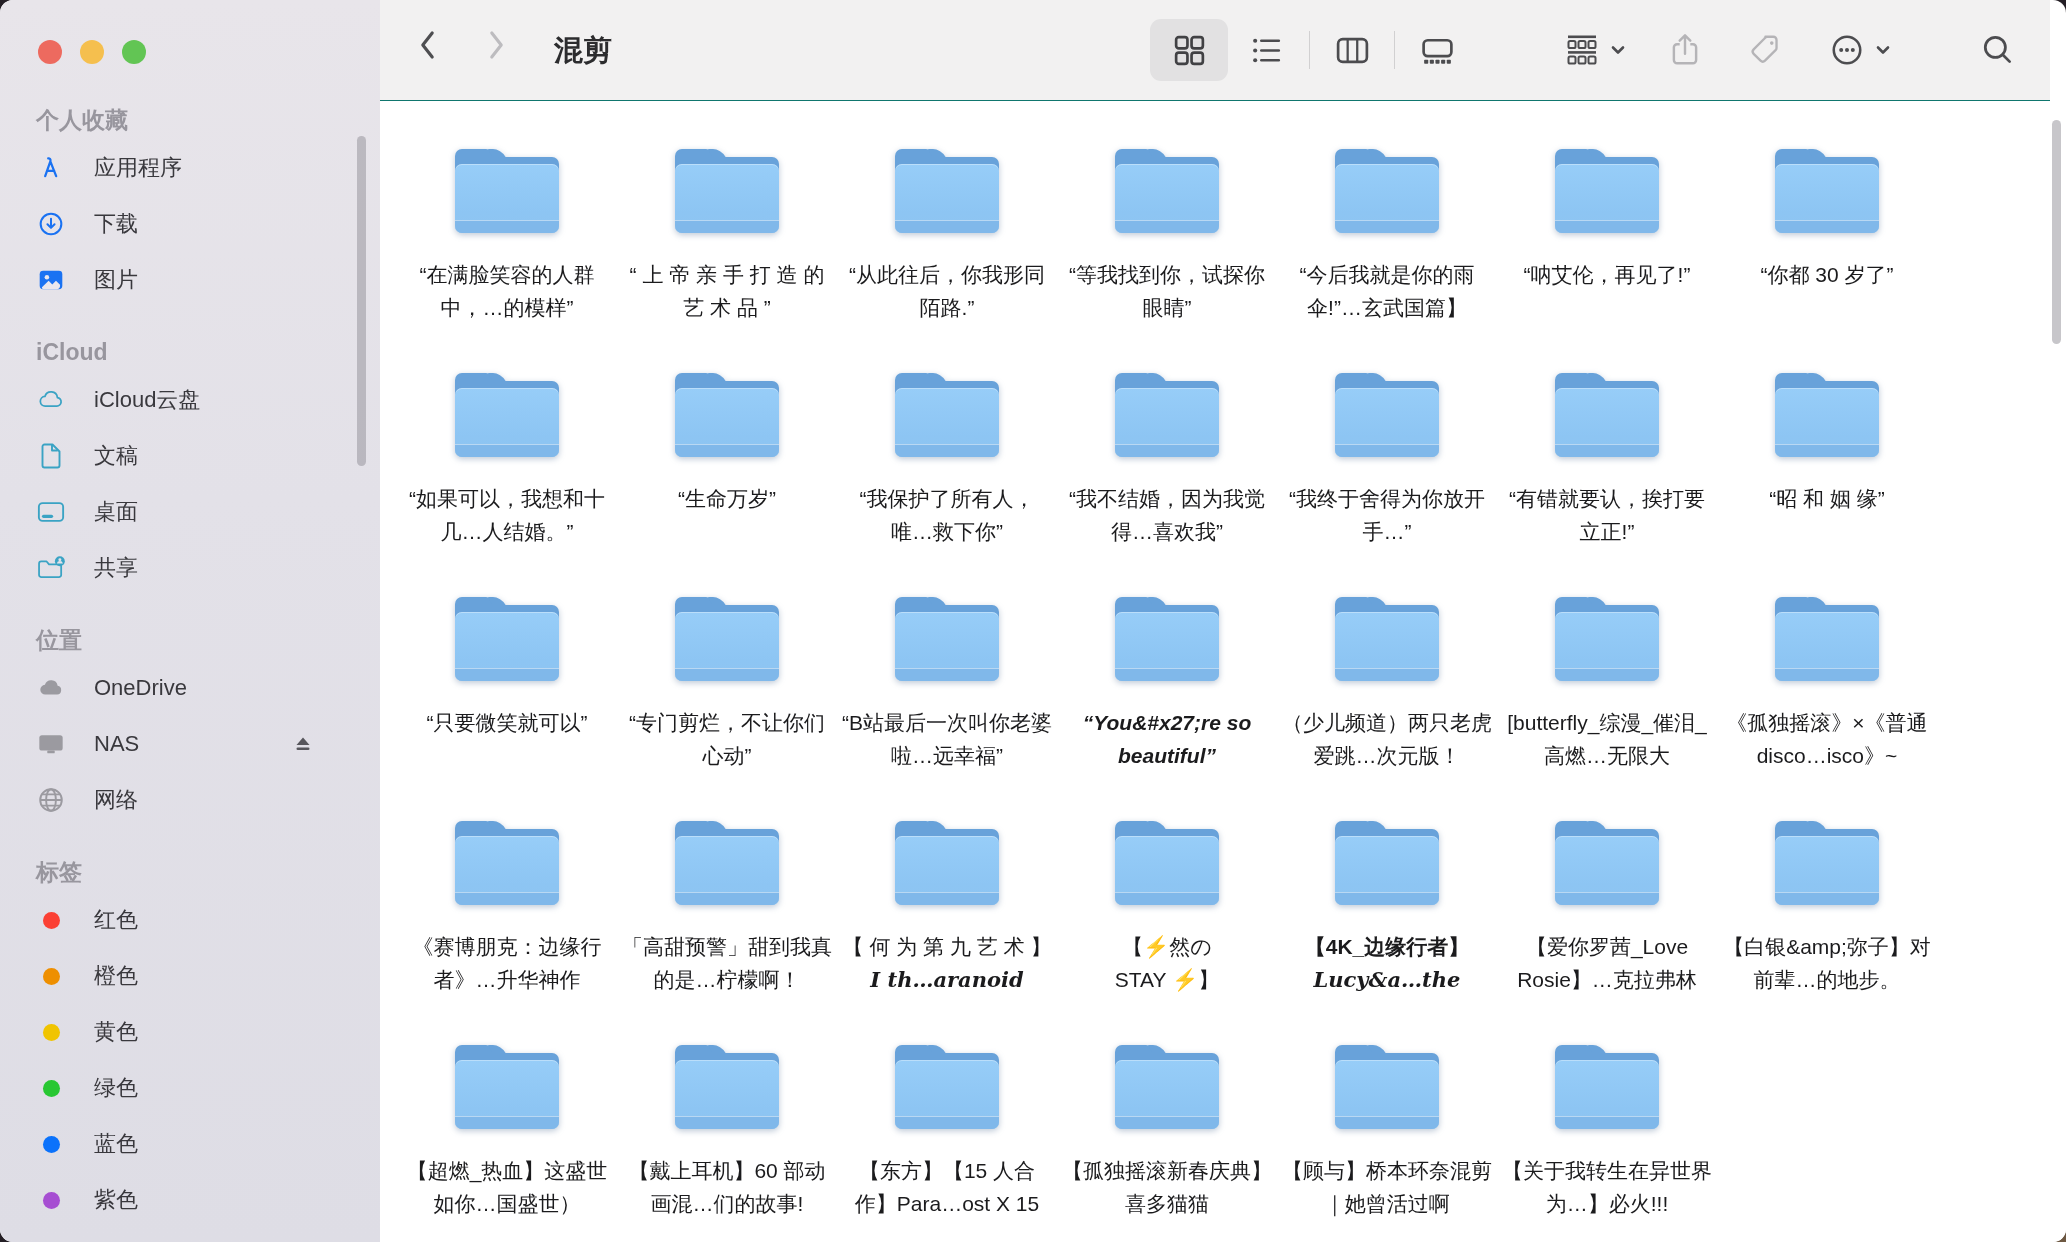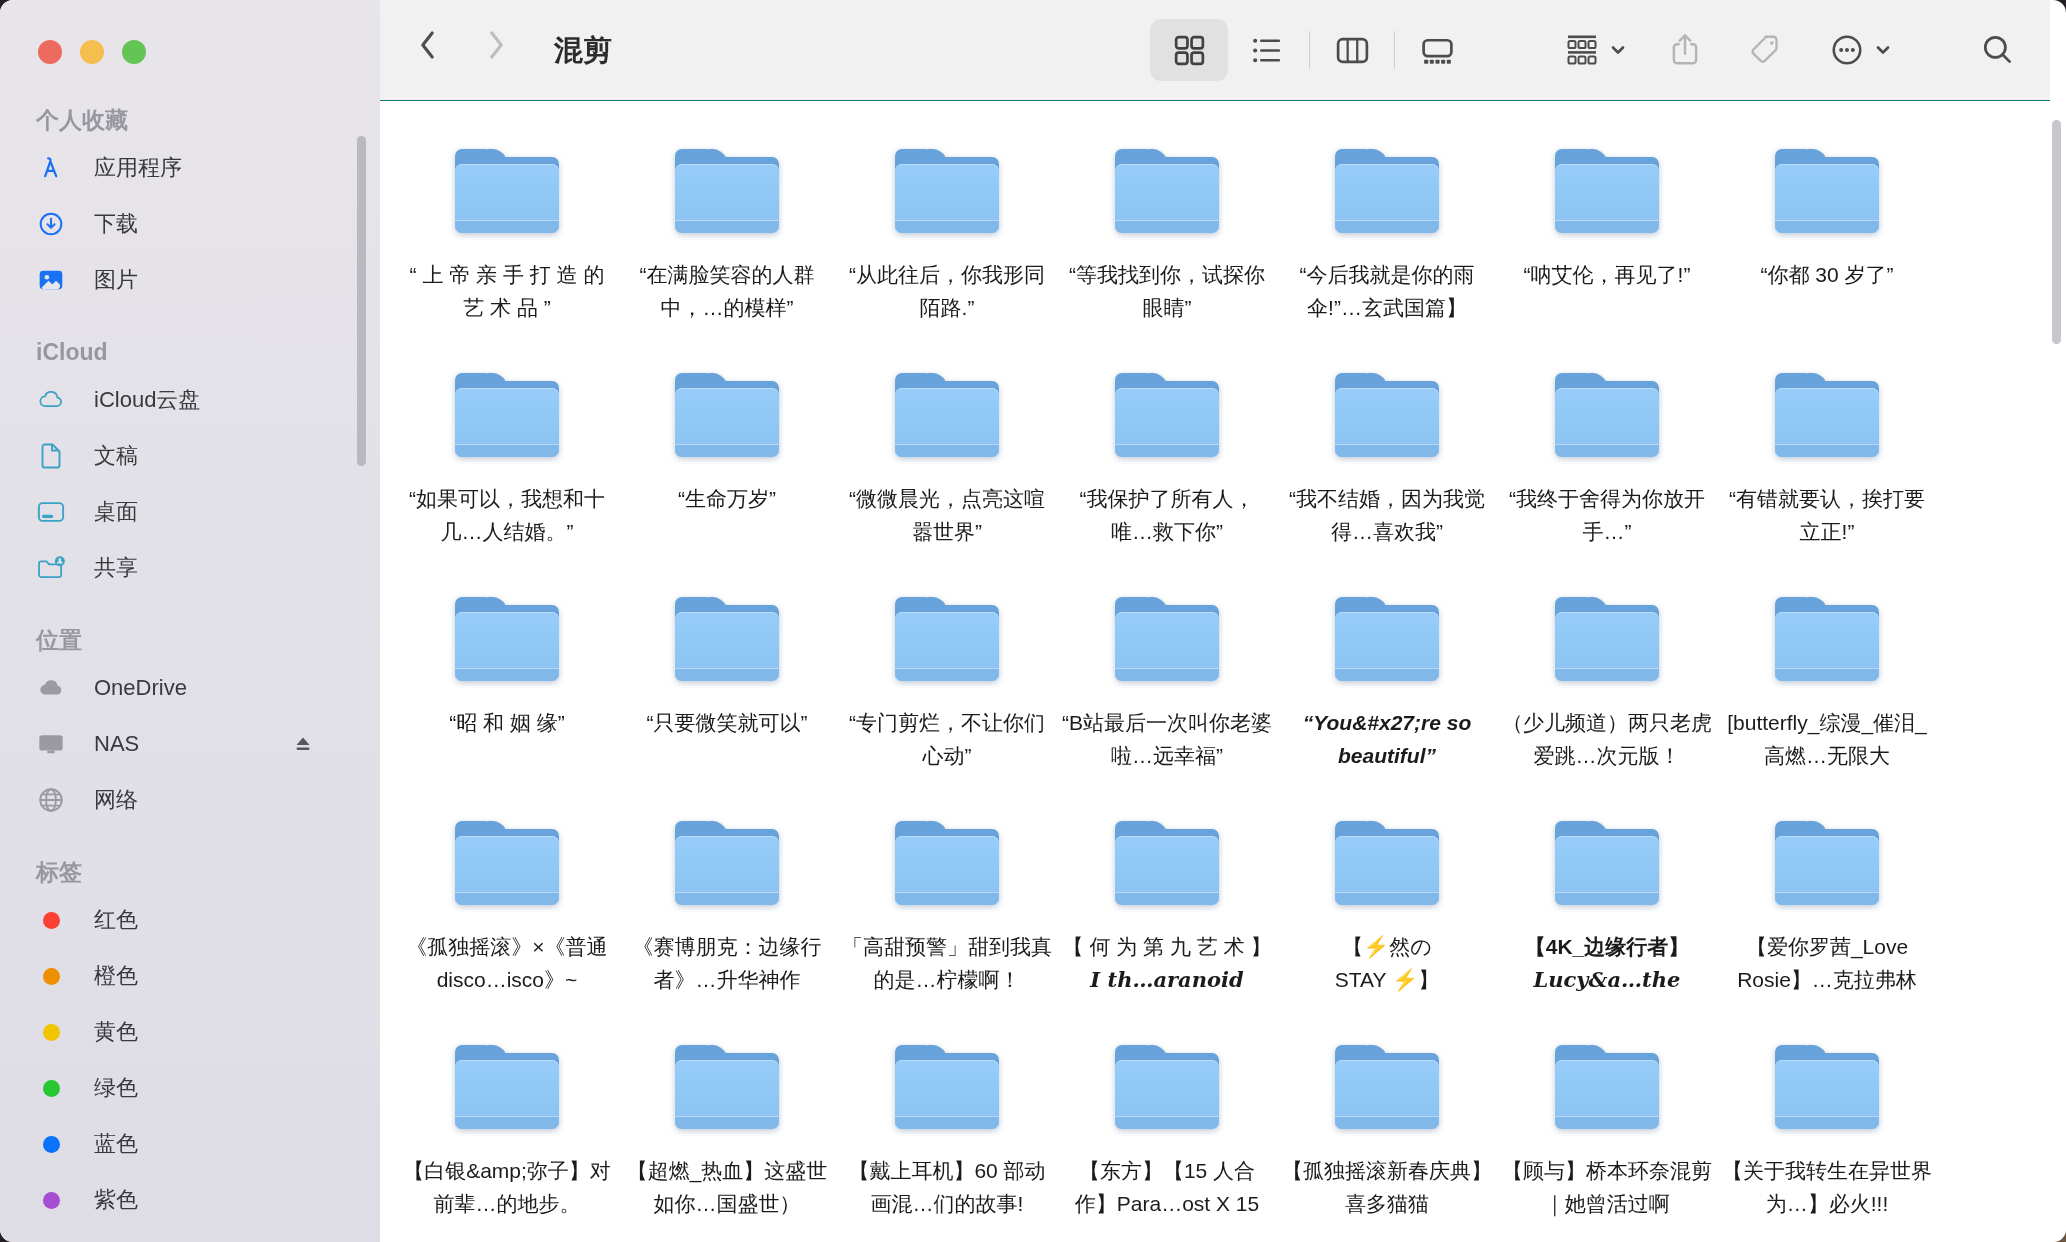--- a/index.html
+++ b/index.html
@@ -339,36 +339,36 @@
   </div>
 
   <div class="main">
     <div class="grid">
         <div class="cell">
           <div class="folder">
             <div class="f-tab"></div>
             <div class="f-back"></div>
             <div class="f-front"></div>
           </div>
+          <div class="flabel">“在满脸笑容的人群中，…的模样”</div>
+        </div>
+        <div class="cell">
+          <div class="folder">
+            <div class="f-tab"></div>
+            <div class="f-back"></div>
+            <div class="f-front"></div>
+          </div>
           <div class="flabel">“ 上 帝 亲 手 打 造 的 艺 术 品 ”</div>
         </div>
         <div class="cell">
           <div class="folder">
             <div class="f-tab"></div>
             <div class="f-back"></div>
             <div class="f-front"></div>
           </div>
-          <div class="flabel">“在满脸笑容的人群中，…的模样”</div>
-        </div>
-        <div class="cell">
-          <div class="folder">
-            <div class="f-tab"></div>
-            <div class="f-back"></div>
-            <div class="f-front"></div>
-          </div>
           <div class="flabel">“从此往后，你我形同陌路.”</div>
         </div>
         <div class="cell">
           <div class="folder">
             <div class="f-tab"></div>
             <div class="f-back"></div>
             <div class="f-front"></div>
           </div>
           <div class="flabel">“等我找到你，试探你眼睛”</div>
         </div>
@@ -404,28 +404,20 @@
           </div>
           <div class="flabel">“如果可以，我想和十几…人结婚。”</div>
         </div>
         <div class="cell">
           <div class="folder">
             <div class="f-tab"></div>
             <div class="f-back"></div>
             <div class="f-front"></div>
           </div>
           <div class="flabel">“生命万岁”</div>
-        </div>
-        <div class="cell">
-          <div class="folder">
-            <div class="f-tab"></div>
-            <div class="f-back"></div>
-            <div class="f-front"></div>
-          </div>
-          <div class="flabel">“微微晨光，点亮这喧嚣世界”</div>
         </div>
         <div class="cell">
           <div class="folder">
             <div class="f-tab"></div>
             <div class="f-back"></div>
             <div class="f-front"></div>
           </div>
           <div class="flabel">“我保护了所有人，唯…救下你”</div>
         </div>
         <div class="cell">

